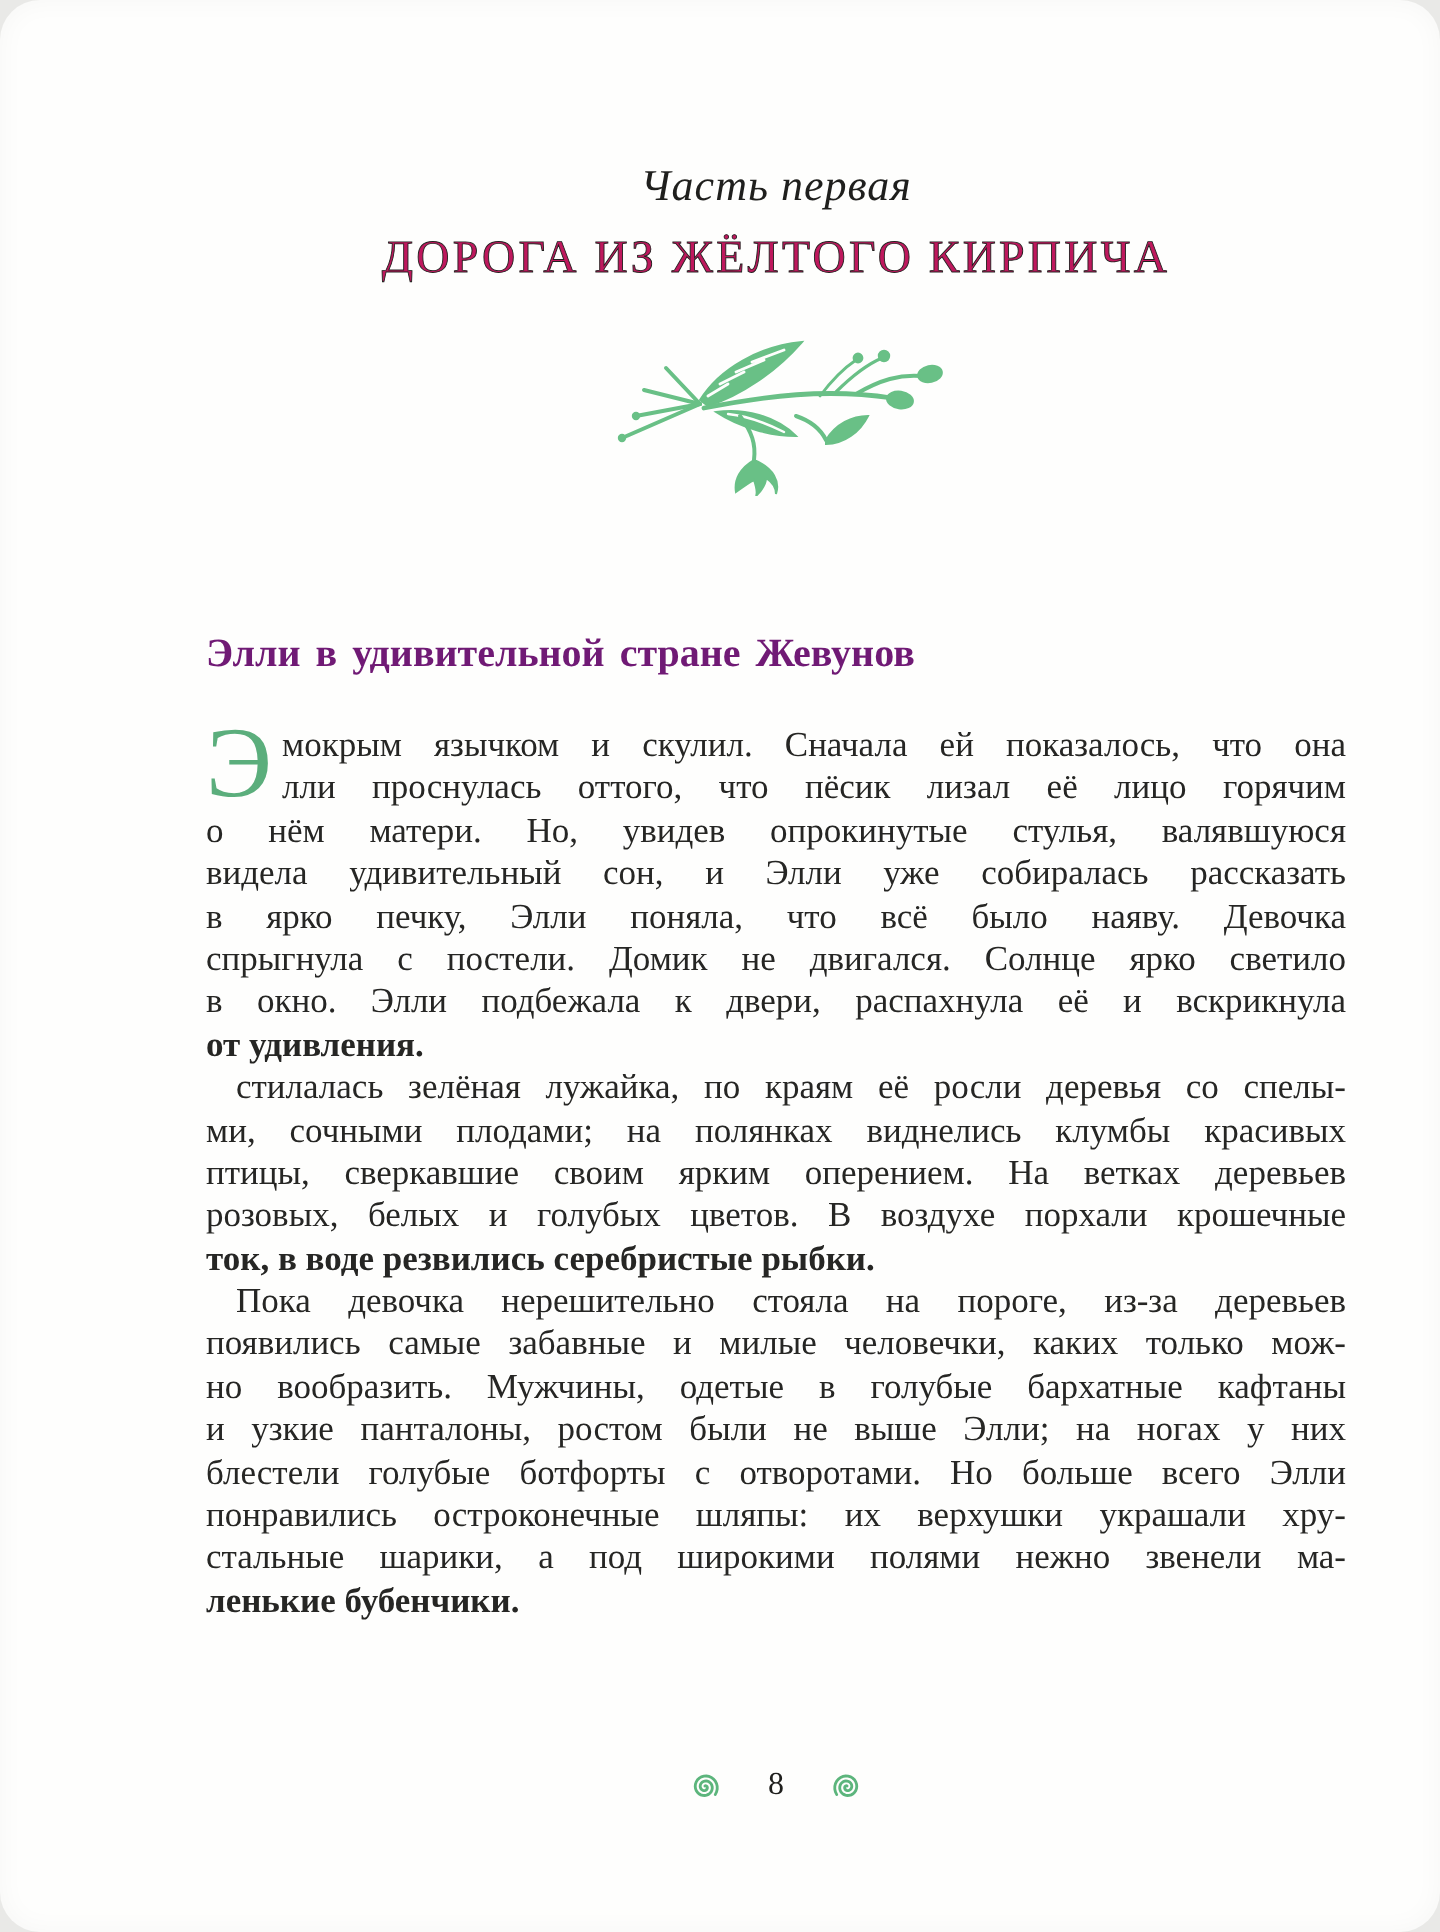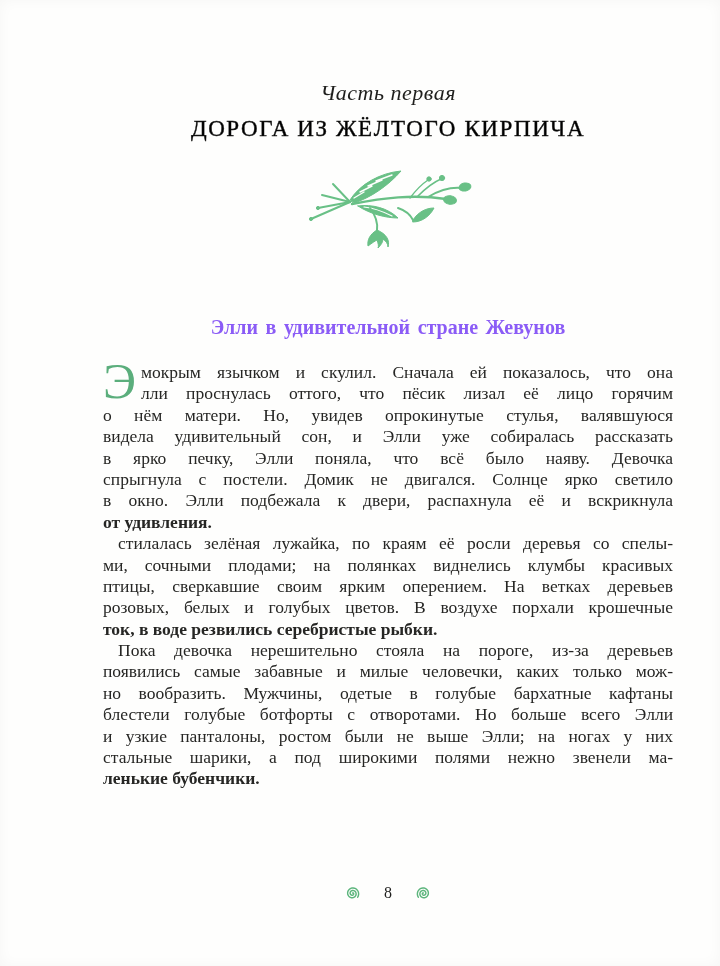--- a/index.html
+++ b/index.html
@@ -5,53 +5,54 @@
   html,body{margin:0;padding:0;background:#e9e9e7;}
   .page{
     position:relative;
     width:720px;height:966px;
     margin:0 auto;
     background:#fefefd;
     box-shadow:inset 0 0 14px rgba(0,0,0,0.035);
     overflow:hidden;
     font-family:"Liberation Serif","DejaVu Serif",serif;
     color:#262624;
+    border-radius:20px;
   }
   .content{
     position:absolute;
     left:103px;width:570px;top:0;height:100%;
   }
   .part-label{
     position:absolute;top:80px;left:0;width:100%;
     text-align:center;
     font-style:italic;
     font-size:22px;
     letter-spacing:0.5px;
     color:#1f1f1d;
   }
   .part-title{
     position:absolute;top:116px;left:0;width:100%;
     text-align:center;
     font-size:23px;
     letter-spacing:1.6px;
     -webkit-text-stroke:0.45px #1f1f1d;
-    color:#000000;
+    color:#be185d;
     white-space:nowrap;
   }
   .ornament-wrap{
     position:absolute;top:156px;left:0;width:100%;
     text-align:center;
   }
   .chapter-title{
     position:absolute;top:316px;left:0;width:100%;
-    text-align:center;
+    text-align:left;
     font-weight:bold;
     font-size:20px;
     word-spacing:2.5px;
-    color:#8b5cf6;
+    color:#701a75;
   }
   .body-text{
     position:absolute;top:362px;left:0;width:570px;
     font-size:17.5px;
     line-height:21.4px;
   }
   .para{margin:0;}
   .line{
     text-align:justify;
     text-align-last:justify;
@@ -150,22 +151,23 @@
           <div class="line">стилалась зелёная лужайка, по краям её росли деревья со спелы-</div>
           <div class="line">ми, сочными плодами; на полянках виднелись клумбы красивых</div>
           <div class="line">птицы, сверкавшие своим ярким оперением. На ветках деревьев</div>
           <div class="line">розовых, белых и голубых цветов. В воздухе порхали крошечные</div>
           <div class="line last">ток, в воде резвились серебристые рыбки.</div>
         </div>
         <div class="para">
           <div class="line">Пока девочка нерешительно стояла на пороге, из-за деревьев</div>
           <div class="line">появились самые забавные и милые человечки, каких только мож-</div>
           <div class="line">но вообразить. Мужчины, одетые в голубые бархатные кафтаны</div>
+          <div class="line">и узкие панталоны, ростом были не выше Элли; на ногах у них</div>
           <div class="line">блестели голубые ботфорты с отворотами. Но больше всего Элли</div>
-          <div class="line">и узкие панталоны, ростом были не выше Элли; на ногах у них</div>
+          <div class="line">понравились остроконечные шляпы: их верхушки украшали хру-</div>
           <div class="line">стальные шарики, а под широкими полями нежно звенели ма-</div>
           <div class="line last">ленькие бубенчики.</div>
         </div>
       </div>
 
     <div class="footer">
       <svg class="spiral" width="17" height="17" viewBox="0 0 24 24">
         <path class="spiral-path" fill="none" stroke="#5cb57c" stroke-width="2" stroke-linecap="round" d="M12.00,11.30 L12.19,11.19 L12.43,11.14 L12.70,11.16 L12.97,11.26 L13.23,11.45 L13.45,11.73 L13.61,12.07 L13.67,12.47 L13.63,12.90 L13.48,13.34 L13.21,13.75 L12.82,14.10 L12.34,14.36 L11.78,14.51 L11.17,14.51 L10.55,14.37 L9.96,14.06 L9.43,13.61 L9.01,13.02 L8.72,12.32 L8.61,11.55 L8.68,10.74 L8.95,9.94 L9.41,9.20 L10.06,8.57 L10.86,8.09 L11.77,7.80 L12.76,7.74 L13.77,7.90 L14.73,8.31 L15.60,8.95 L16.32,9.80 L16.84,10.81 L17.11,11.95 L17.11,13.15 L16.83,14.34 L16.27,15.47 L15.44,16.45 L14.38,17.24 L13.15,17.77 L11.79,18.01 L10.39,17.93 L9.01,17.52 L7.74,16.79 L6.66,15.76 L5.82,14.49 L5.28,13.03 L5.10,11.46 L5.28,9.85 L5.84,8.31 L6.75,6.90 L7.99,5.73 L9.48,4.86 L11.17,4.34 L12.96,4.23 L14.76,4.53 L16.46,5.25 L17.98,6.36 L19.23,7.81 L20.12,9.54 L20.59,11.45 L20.62,13.45 L20.18,15.43 L19.28,17.29"></path>
       </svg>
       <div class="page-number">8</div>

